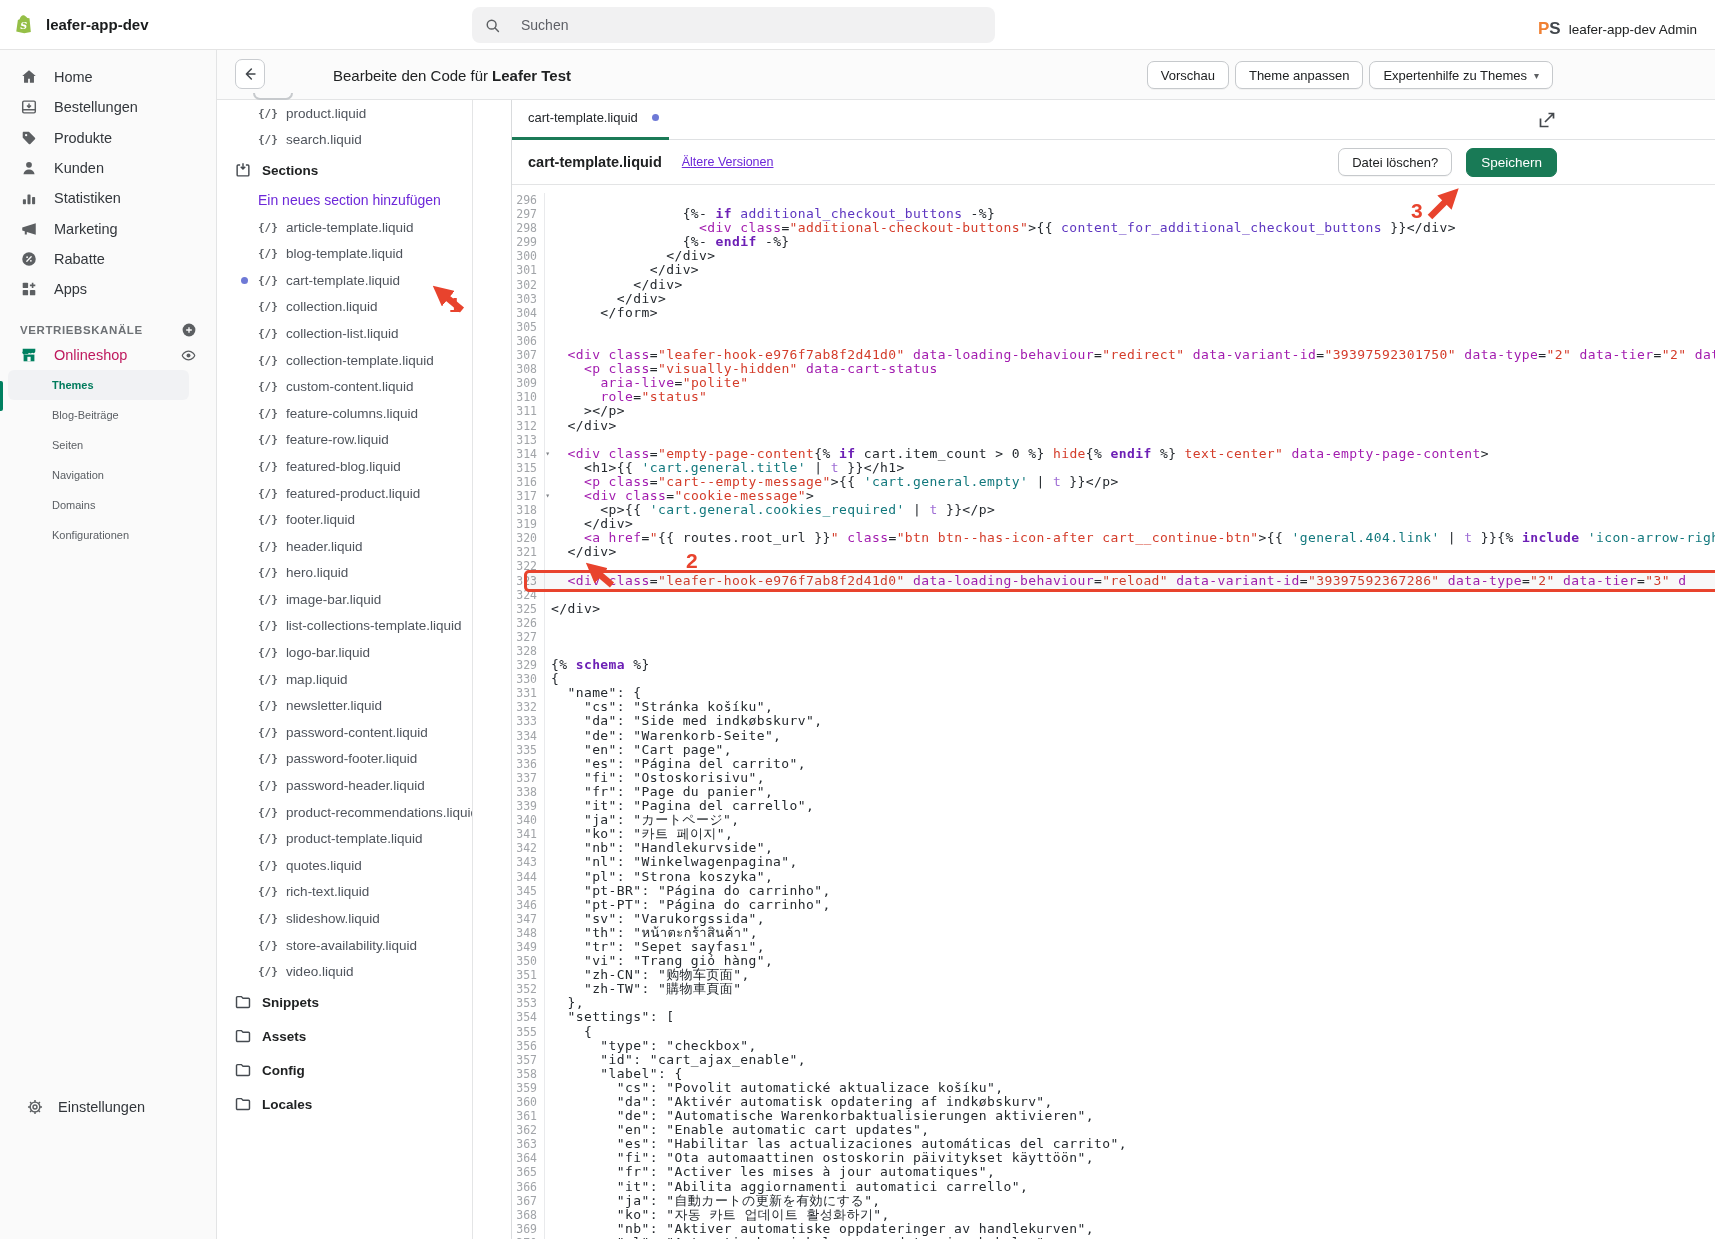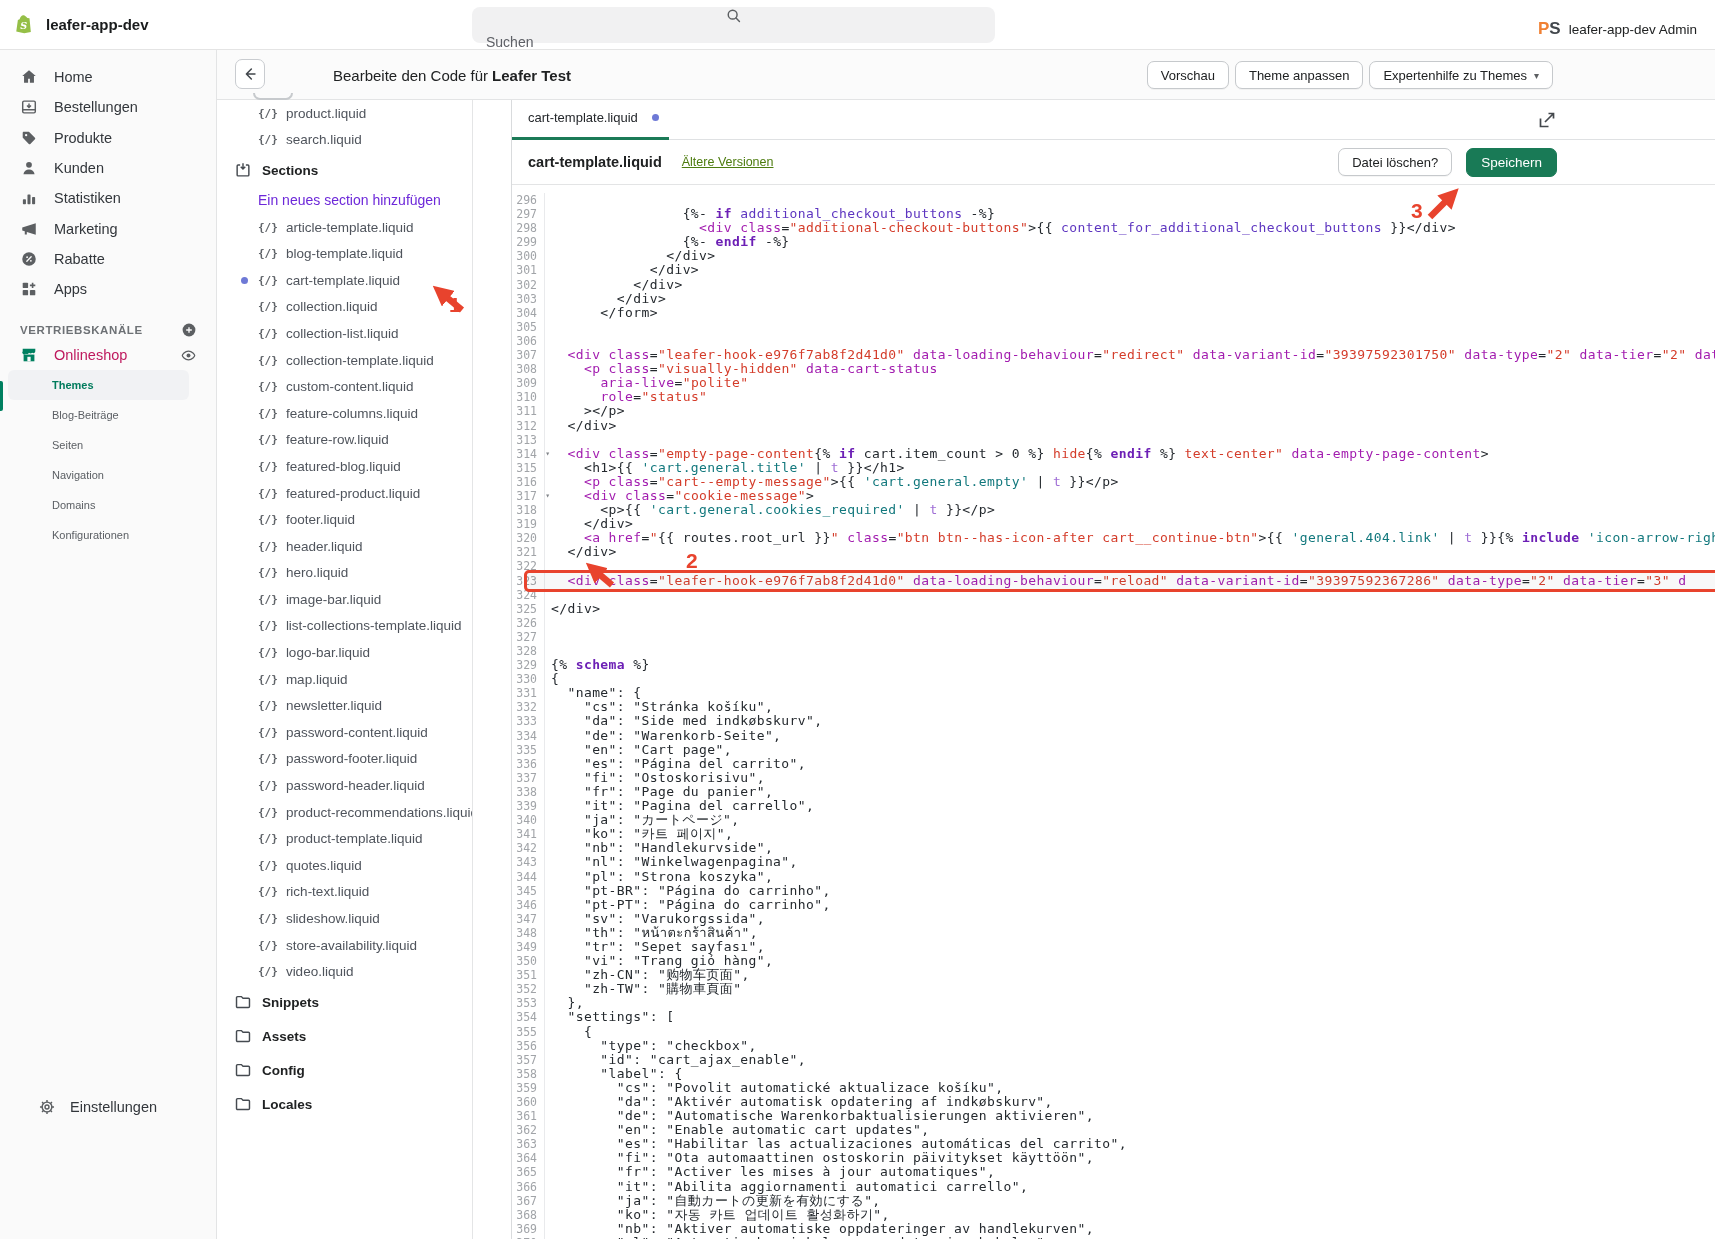--- a/index.html
+++ b/index.html
@@ -5,21 +5,21 @@
   html,body{margin:0;padding:0;background:#fff;}
   *{box-sizing:border-box;}
   .app{position:relative;width:1715px;height:1239px;overflow:hidden;background:#fff;
        font-family:"Liberation Sans",sans-serif;color:#202223;}
   
   .topbar{position:absolute;left:0;top:0;width:1715px;height:50px;background:#fff;
           border-bottom:1px solid #e4e4e4;z-index:6;display:flex;align-items:center;}
   .logo-wrap{display:flex;align-items:center;gap:10px;padding-left:13px;width:300px;}
   .store-name{font-weight:bold;font-size:15px;color:#1a1c1d;}
   .search{position:absolute;left:472px;top:7px;width:523px;height:36px;background:#f1f1f2;
-          border-radius:8px;display:flex;align-items:center;padding:0 12px;gap:9px;flex-direction:column;}
+          border-radius:8px;display:flex;align-items:center;padding:0 12px;gap:18px;}
   .search input{border:none;background:transparent;outline:none;font-size:14px;color:#5e6066;
           font-family:"Liberation Sans",sans-serif;width:100%;}
   .search input::placeholder{color:#5e6066;opacity:1;}
   .account{position:absolute;right:18px;top:0;height:58px;display:flex;align-items:center;gap:8px;cursor:pointer;}
   .av{font-weight:bold;font-size:17px;letter-spacing:0;}
   .av-p{color:#f08033;} .av-s{color:#42474c;}
   .account-name{font-size:13.5px;color:#202223;}
   
   .sidebar{position:absolute;left:0;top:50px;width:217px;bottom:0;background:#fafafa;
            border-right:1px solid #e3e4e5;z-index:5;}
@@ -30,21 +30,21 @@
   .ch-head{margin-top:16px;height:20px;display:flex;align-items:center;justify-content:space-between;
            padding:0 19px 0 20px;}
   .ch-head .hd{font-size:11.5px;font-weight:600;letter-spacing:.6px;color:#6d7175;}
   .ch-row{height:30px;display:flex;align-items:center;gap:16px;padding:0 19px 0 20px;cursor:pointer;}
   .ch-row .lbl{font-size:14.5px;font-weight:500;color:#be185d;flex:1;}
   .ch-item{height:30px;display:flex;align-items:center;padding-left:44px;font-size:11px;
            color:#5a5e63;cursor:pointer;margin:0 27px 0 8px;border-radius:6px;}
   .ch-item.active{background:#f1f2f4;color:#007b5c;font-weight:600;}
   .active-bar{position:absolute;left:0;top:331px;width:3px;height:30px;background:#008060;
               border-radius:0 2px 2px 0;}
-  .settings-row{position:absolute;bottom:117px;left:16px;height:30px;display:flex;align-items:center;
+  .settings-row{position:absolute;bottom:117px;left:4px;height:30px;display:flex;align-items:center;
                 gap:14px;padding-left:22px;cursor:pointer;}
   .settings-row .lbl{font-size:14.5px;font-weight:500;color:#32363b;}
   
   .header2{position:absolute;left:217px;top:50px;right:0;height:50px;background:#fbfbfb;
            border-bottom:1px solid #e3e4e5;z-index:4;}
   .back-btn{position:absolute;left:18px;top:9px;width:30px;height:30px;background:#fff;
             border:1px solid #c9ccd0;border-radius:7px;display:flex;align-items:center;
             justify-content:center;cursor:pointer;}
   .page-title{position:absolute;left:76px;top:0;height:50px;display:flex;align-items:center;
               font-size:15px;color:#202223;gap:4px;margin-left:40px;}
@@ -73,21 +73,21 @@
           border-left:1px solid #d9dbdd;z-index:2;}
   .tabrow{position:relative;height:40px;background:#fff;border-bottom:1px solid #dfe1e3;}
   .tab{position:absolute;left:16px;top:10px;display:flex;align-items:center;gap:14px;cursor:pointer;}
   .tab .tlbl{font-size:13px;color:#24272b;}
   .tab-dot{width:7px;height:7px;border-radius:50%;background:#6e79d6;}
   .tab-underline{position:absolute;left:0;top:37px;width:157px;height:3px;background:#1b7a57;}
   .expand-btn{position:absolute;right:158px;top:10px;width:20px;height:20px;cursor:pointer;}
   .filebar{height:45px;border-bottom:1px solid #e3e4e5;display:flex;align-items:center;
            padding:0 158px 0 16px;background:#fff;}
   .fb-name{font-size:14.5px;font-weight:bold;color:#202223;}
-  .fb-link{margin-left:20px;font-size:12.5px;color:#4d7c0f;text-decoration:underline;cursor:pointer;}
+  .fb-link{margin-left:20px;font-size:12.5px;color:#6d28d9;text-decoration:underline;cursor:pointer;}
   .fb-sp{flex:1;}
   .btn-save{height:29px;background:#197a56;border:1px solid #197a56;border-radius:7px;color:#fff;
             font-size:13.5px;display:flex;align-items:center;padding:0 14px;cursor:pointer;
             font-family:"Liberation Sans",sans-serif;}
   .code-area{position:absolute;left:0;right:0;top:86px;bottom:0;overflow:hidden;background:#fff;}
   #code-rows{padding-top:7px;position:relative;}
   .c-row{display:flex;height:14.1px;}
   .gut{flex:0 0 33px;padding-right:7px;text-align:right;font-family:"DejaVu Sans Mono",monospace;
        font-size:11.5px;line-height:14.1px;color:#a1a4a8;border-right:1px solid #e9eaec;
        position:relative;}

